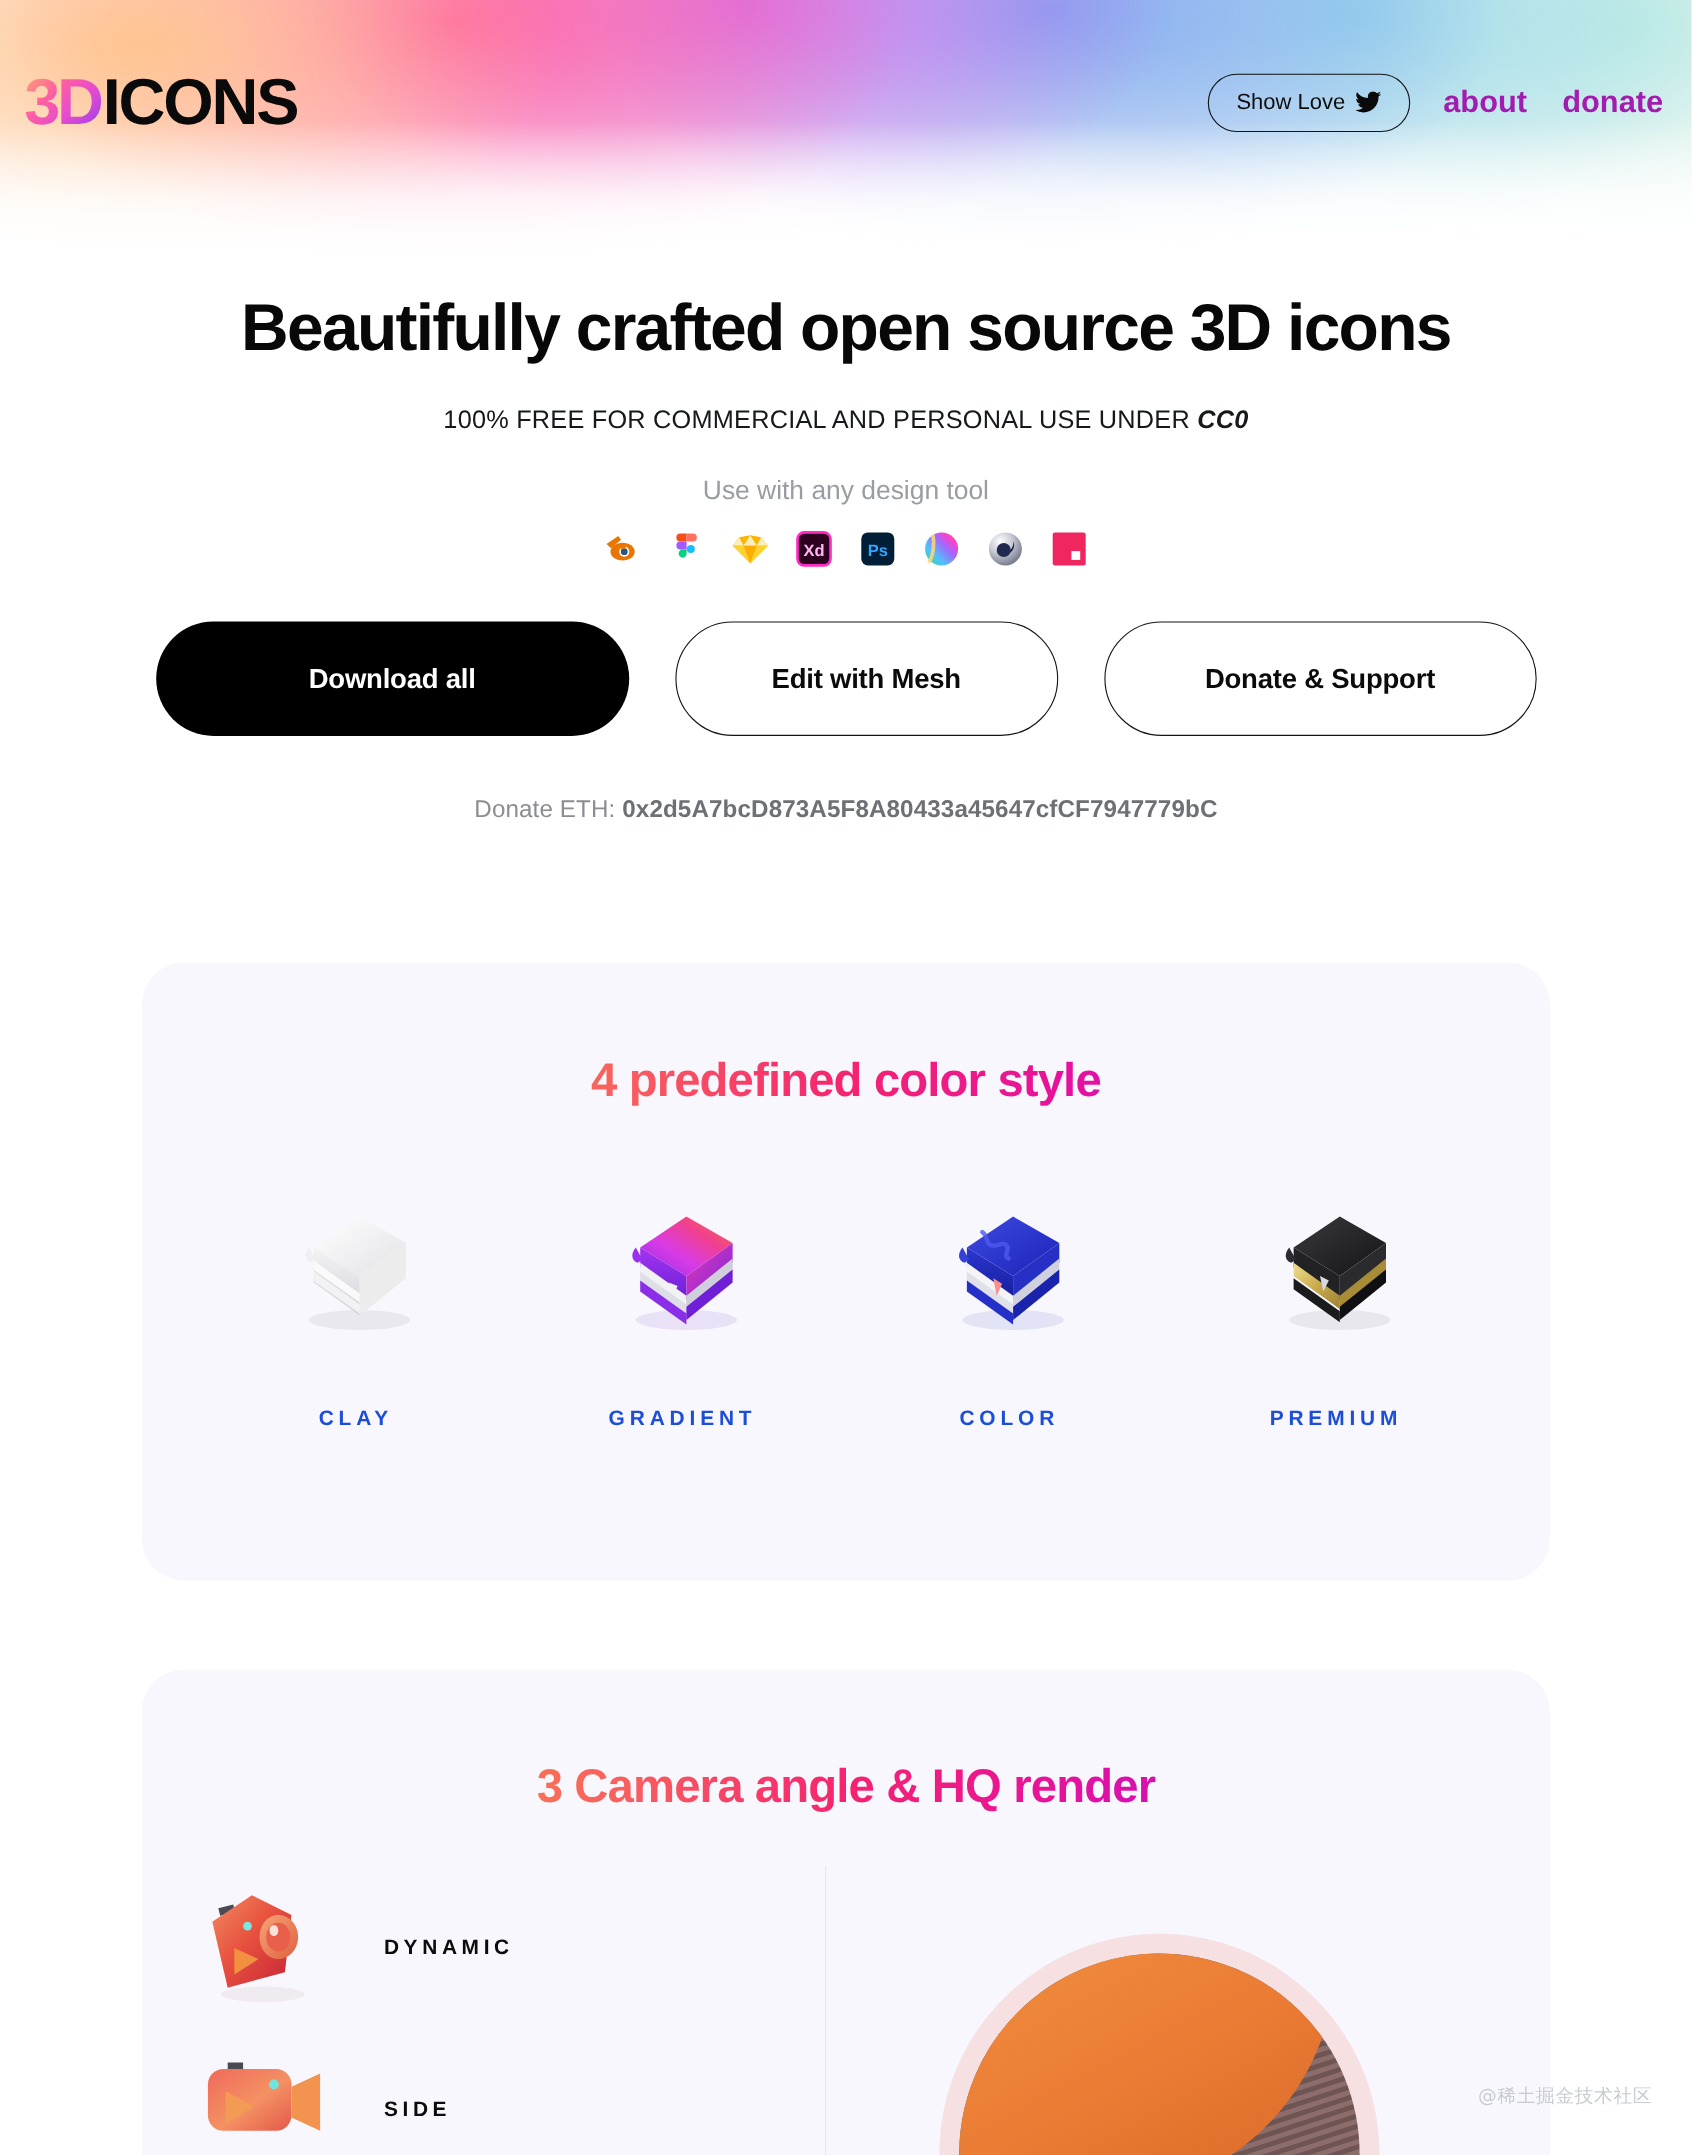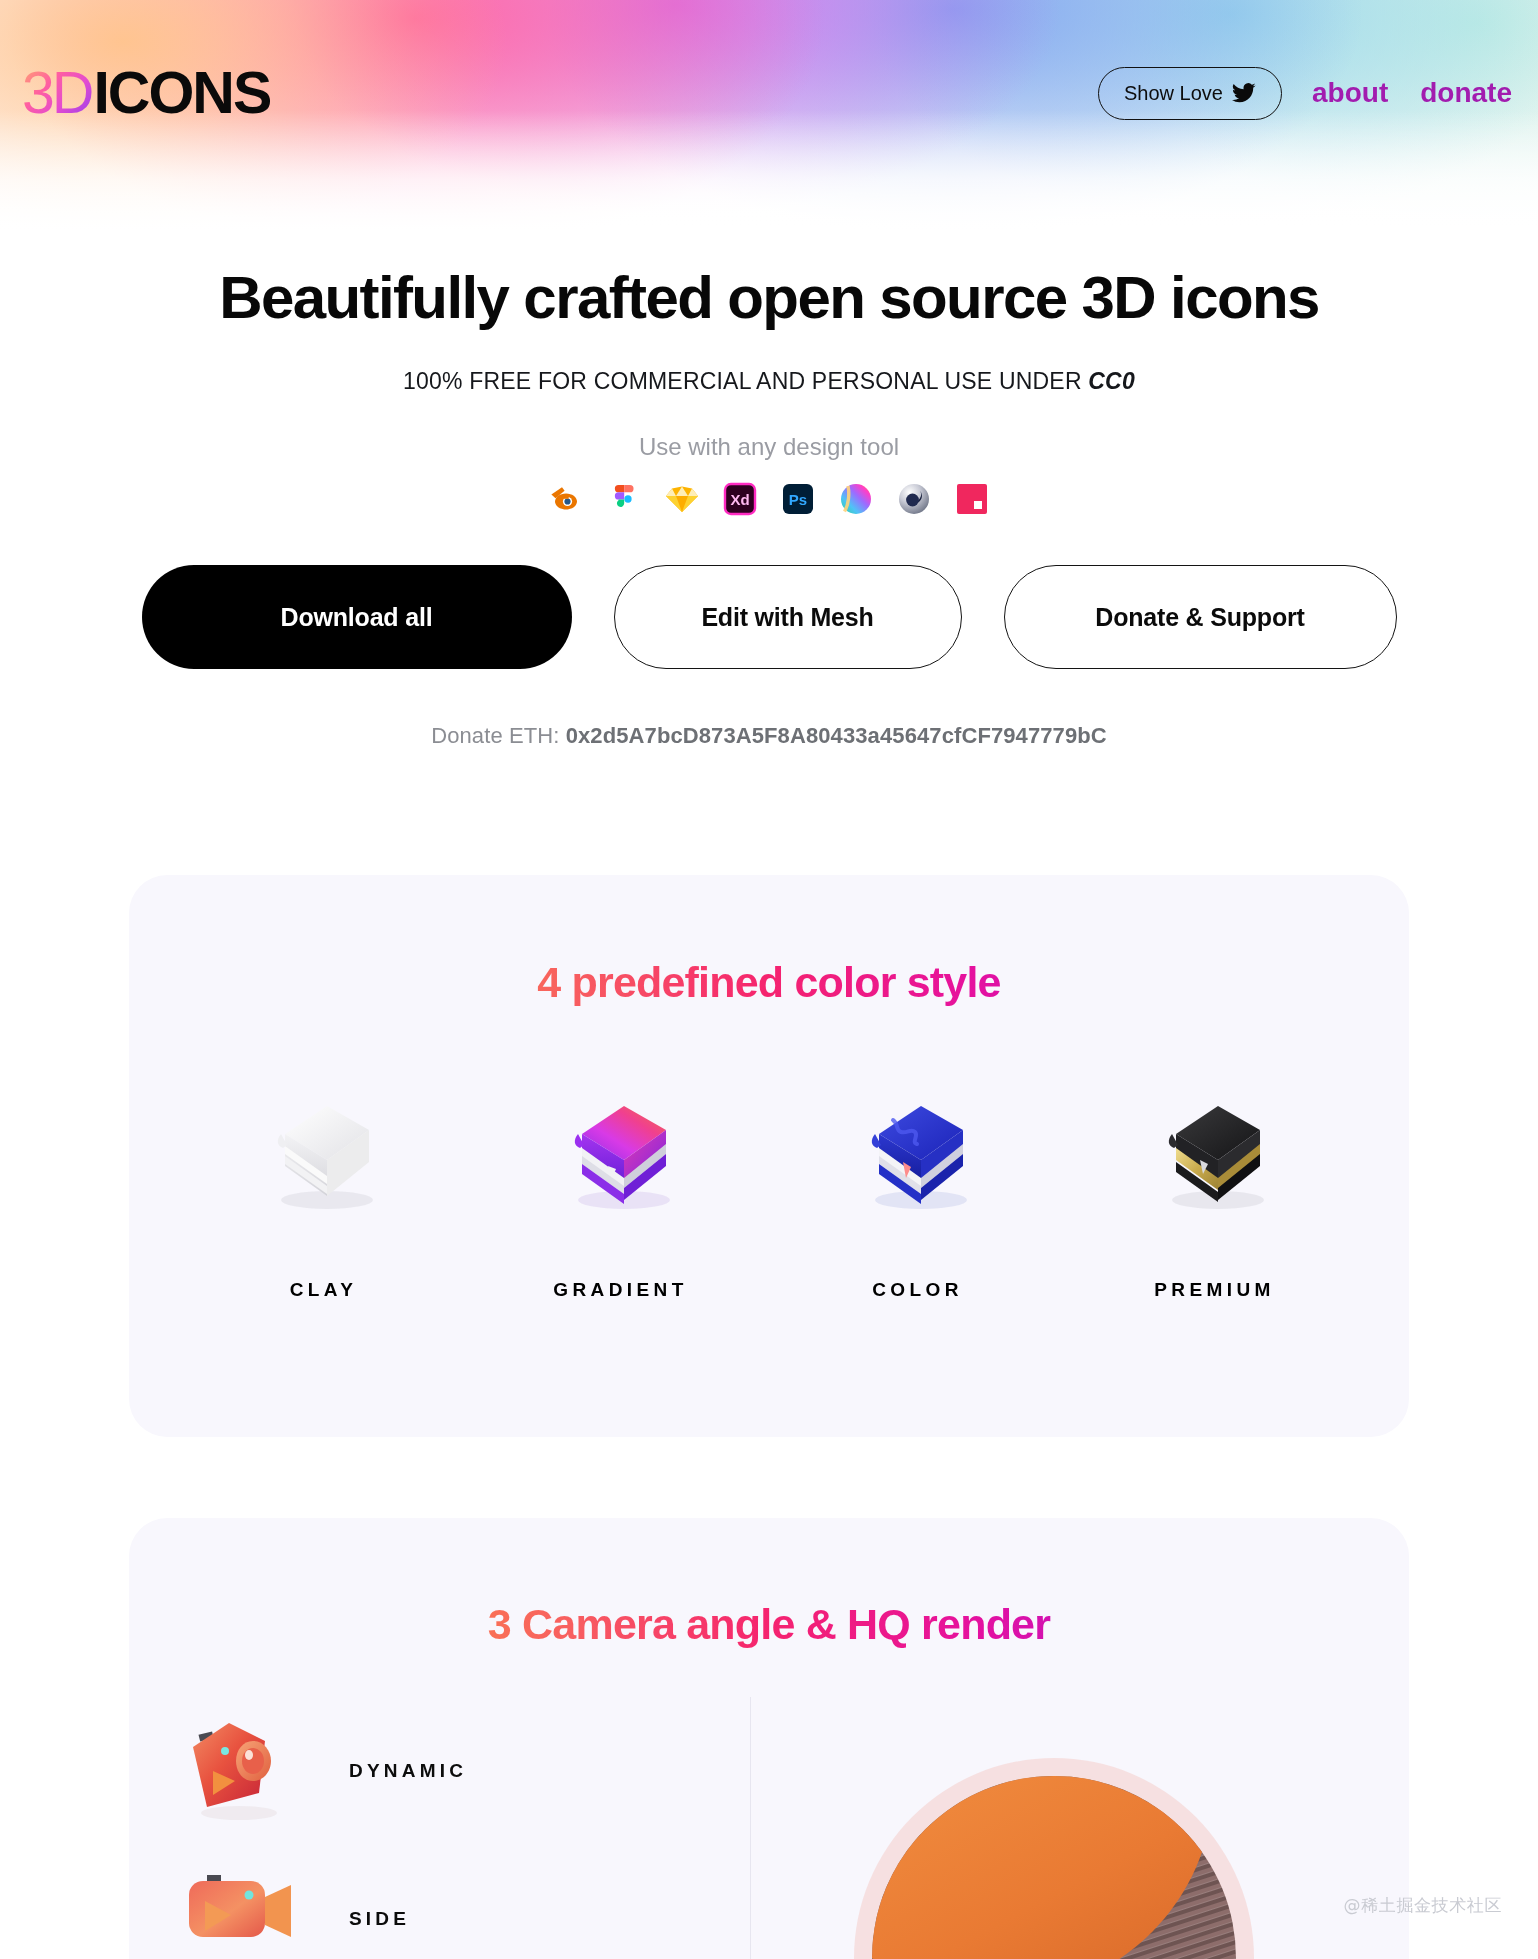--- a/index.html
+++ b/index.html
@@ -64,21 +64,21 @@
     font-weight: 700;
     letter-spacing: -1.5px;
     line-height: 1;
     user-select: none;
   }
   .logo-3d {
     background: linear-gradient(135deg, #ffab6e 0%, #ff5fa0 35%, #e44bd0 62%, #8b3df0 100%);
     -webkit-background-clip: text;
     background-clip: text;
     color: transparent;
-    font-weight: 400;
+    font-weight: 700;
     letter-spacing: -3px;
     padding-right: 2px;
   }
   .logo-icons { color: #0a0a0a; font-weight: 600; letter-spacing: -2px; }
 
   .nav { display: flex; align-items: center; gap: 28px; }
 
   .show-love {
     display: inline-flex;
     align-items: center;
@@ -222,21 +222,21 @@
     grid-template-columns: repeat(4, 1fr);
     padding: 0 46px;
   }
   .style-cell { text-align: center; }
   .style-art { height: 150px; display: flex; align-items: center; justify-content: center; }
   .style-label {
     margin-top: 60px;
     font-size: 19px;
     font-weight: 700;
     letter-spacing: 4.4px;
-    color: #000000;
+    color: #1d4ed8;
   }
 
   
   .camera-split {
     display: flex;
     margin-top: 48px;
     height: 320px;
   }
   .camera-left {
     width: 622px;

